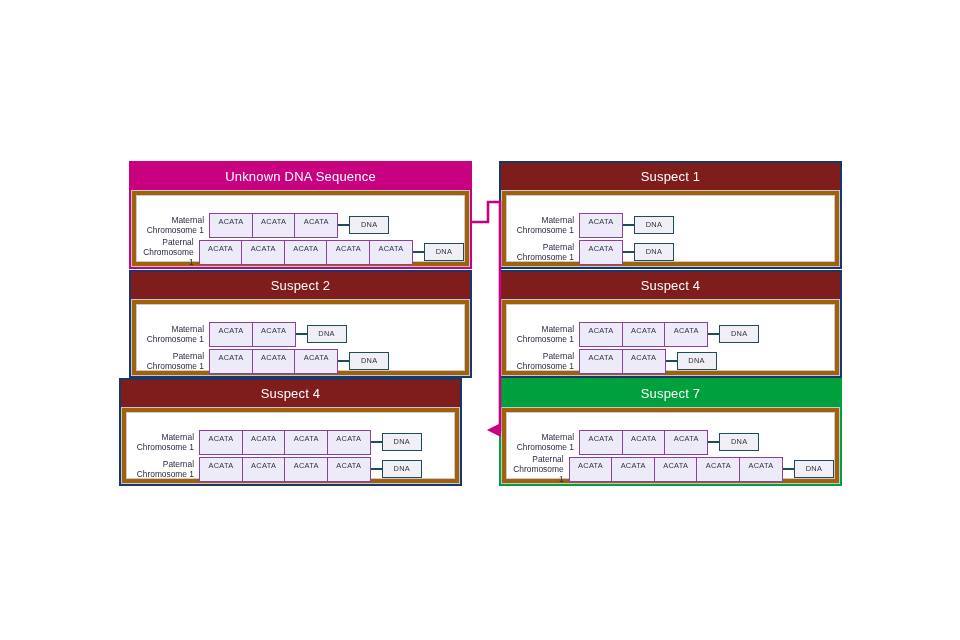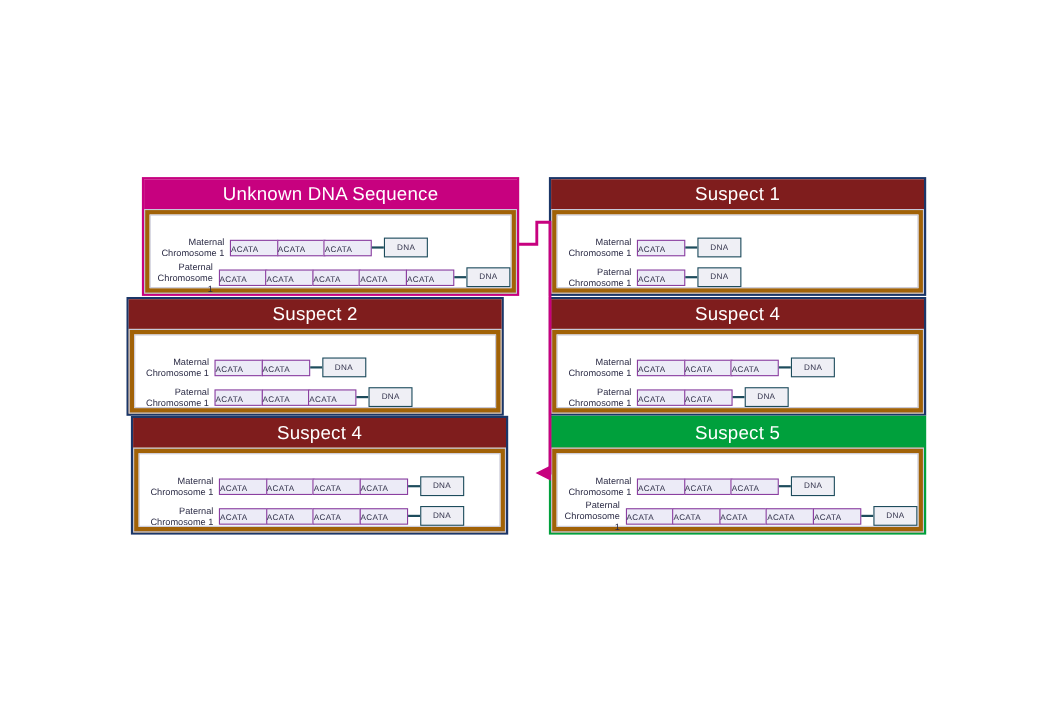--- a/index.html
+++ b/index.html
@@ -29,21 +29,21 @@
     box-sizing: border-box;
     background: #ffffff;
   }
   .panel-header {
     box-sizing: border-box;
     width: 100%;
     height: 27px;
     line-height: 27px;
     text-align: center;
     color: #ffffff;
-    font-size: 17px;
+    font-size: 13px;
     letter-spacing: 0.2px;
   }
   .panel-body {
     box-sizing: border-box;
     width: 100%;
     background: #a16207;
     position: relative;
   }
 
   
@@ -93,23 +93,23 @@
   .chrom-label .l1 { display: block; }
   .chrom-label .l2 { display: block; }
 
   .repeat-track {
     display: flex;
     align-items: center;
   }
   .repeat-box {
     box-sizing: border-box;
     width: 44px;
-    height: 15px;
+    height: 25px;
     line-height: 16px;
-    text-align: left;
+    text-align: center;
     font-size: 7.4px;
     letter-spacing: 0.3px;
     color: #2f2f48;
     background: #ECEBF7;
     border: 1.4px solid #8B3FA0;
     margin-right: -1.4px;
   }
   .connector {
     width: 11px;
     height: 1.6px;
@@ -202,21 +202,21 @@
               </div>
               <div class="repeat-track">
                 <div class="repeat-box">ACATA</div>
                 <div class="connector"></div>
                 <div class="dna-box">DNA</div>
               </div>
             </div>
           </div>
         </div>
       </div>
-      <div class="panel frame-navy" style="left: 115px; top: 270px; width: 343px; height: 108px;">
+      <div class="panel frame-navy" style="left: 129px; top: 270px; width: 343px; height: 108px;">
         <div class="panel-header">Suspect 2</div>
         <div class="panel-body" style="height: 77px;">
           <div class="body-inset">
             <div class="chrom-row" style="top: 18px;">
               <div class="chrom-label">
                 <span class="l1">Maternal</span>
                 <span class="l2">Chromosome 1</span>
               </div>
               <div class="repeat-track">
                 <div class="repeat-box">ACATA</div>
@@ -302,21 +302,21 @@
                 <div class="repeat-box">ACATA</div>
                 <div class="repeat-box">ACATA</div>
                 <div class="connector"></div>
                 <div class="dna-box">DNA</div>
               </div>
             </div>
           </div>
         </div>
       </div>
       <div class="panel frame-green" style="left: 499px; top: 378px; width: 343px; height: 108px;">
-        <div class="panel-header">Suspect 5</div>
+        <div class="panel-header">Suspect 7</div>
         <div class="panel-body" style="height: 77px;">
           <div class="body-inset">
             <div class="chrom-row" style="top: 18px;">
               <div class="chrom-label">
                 <span class="l1">Maternal</span>
                 <span class="l2">Chromosome 1</span>
               </div>
               <div class="repeat-track">
                 <div class="repeat-box">ACATA</div>
                 <div class="repeat-box">ACATA</div>

